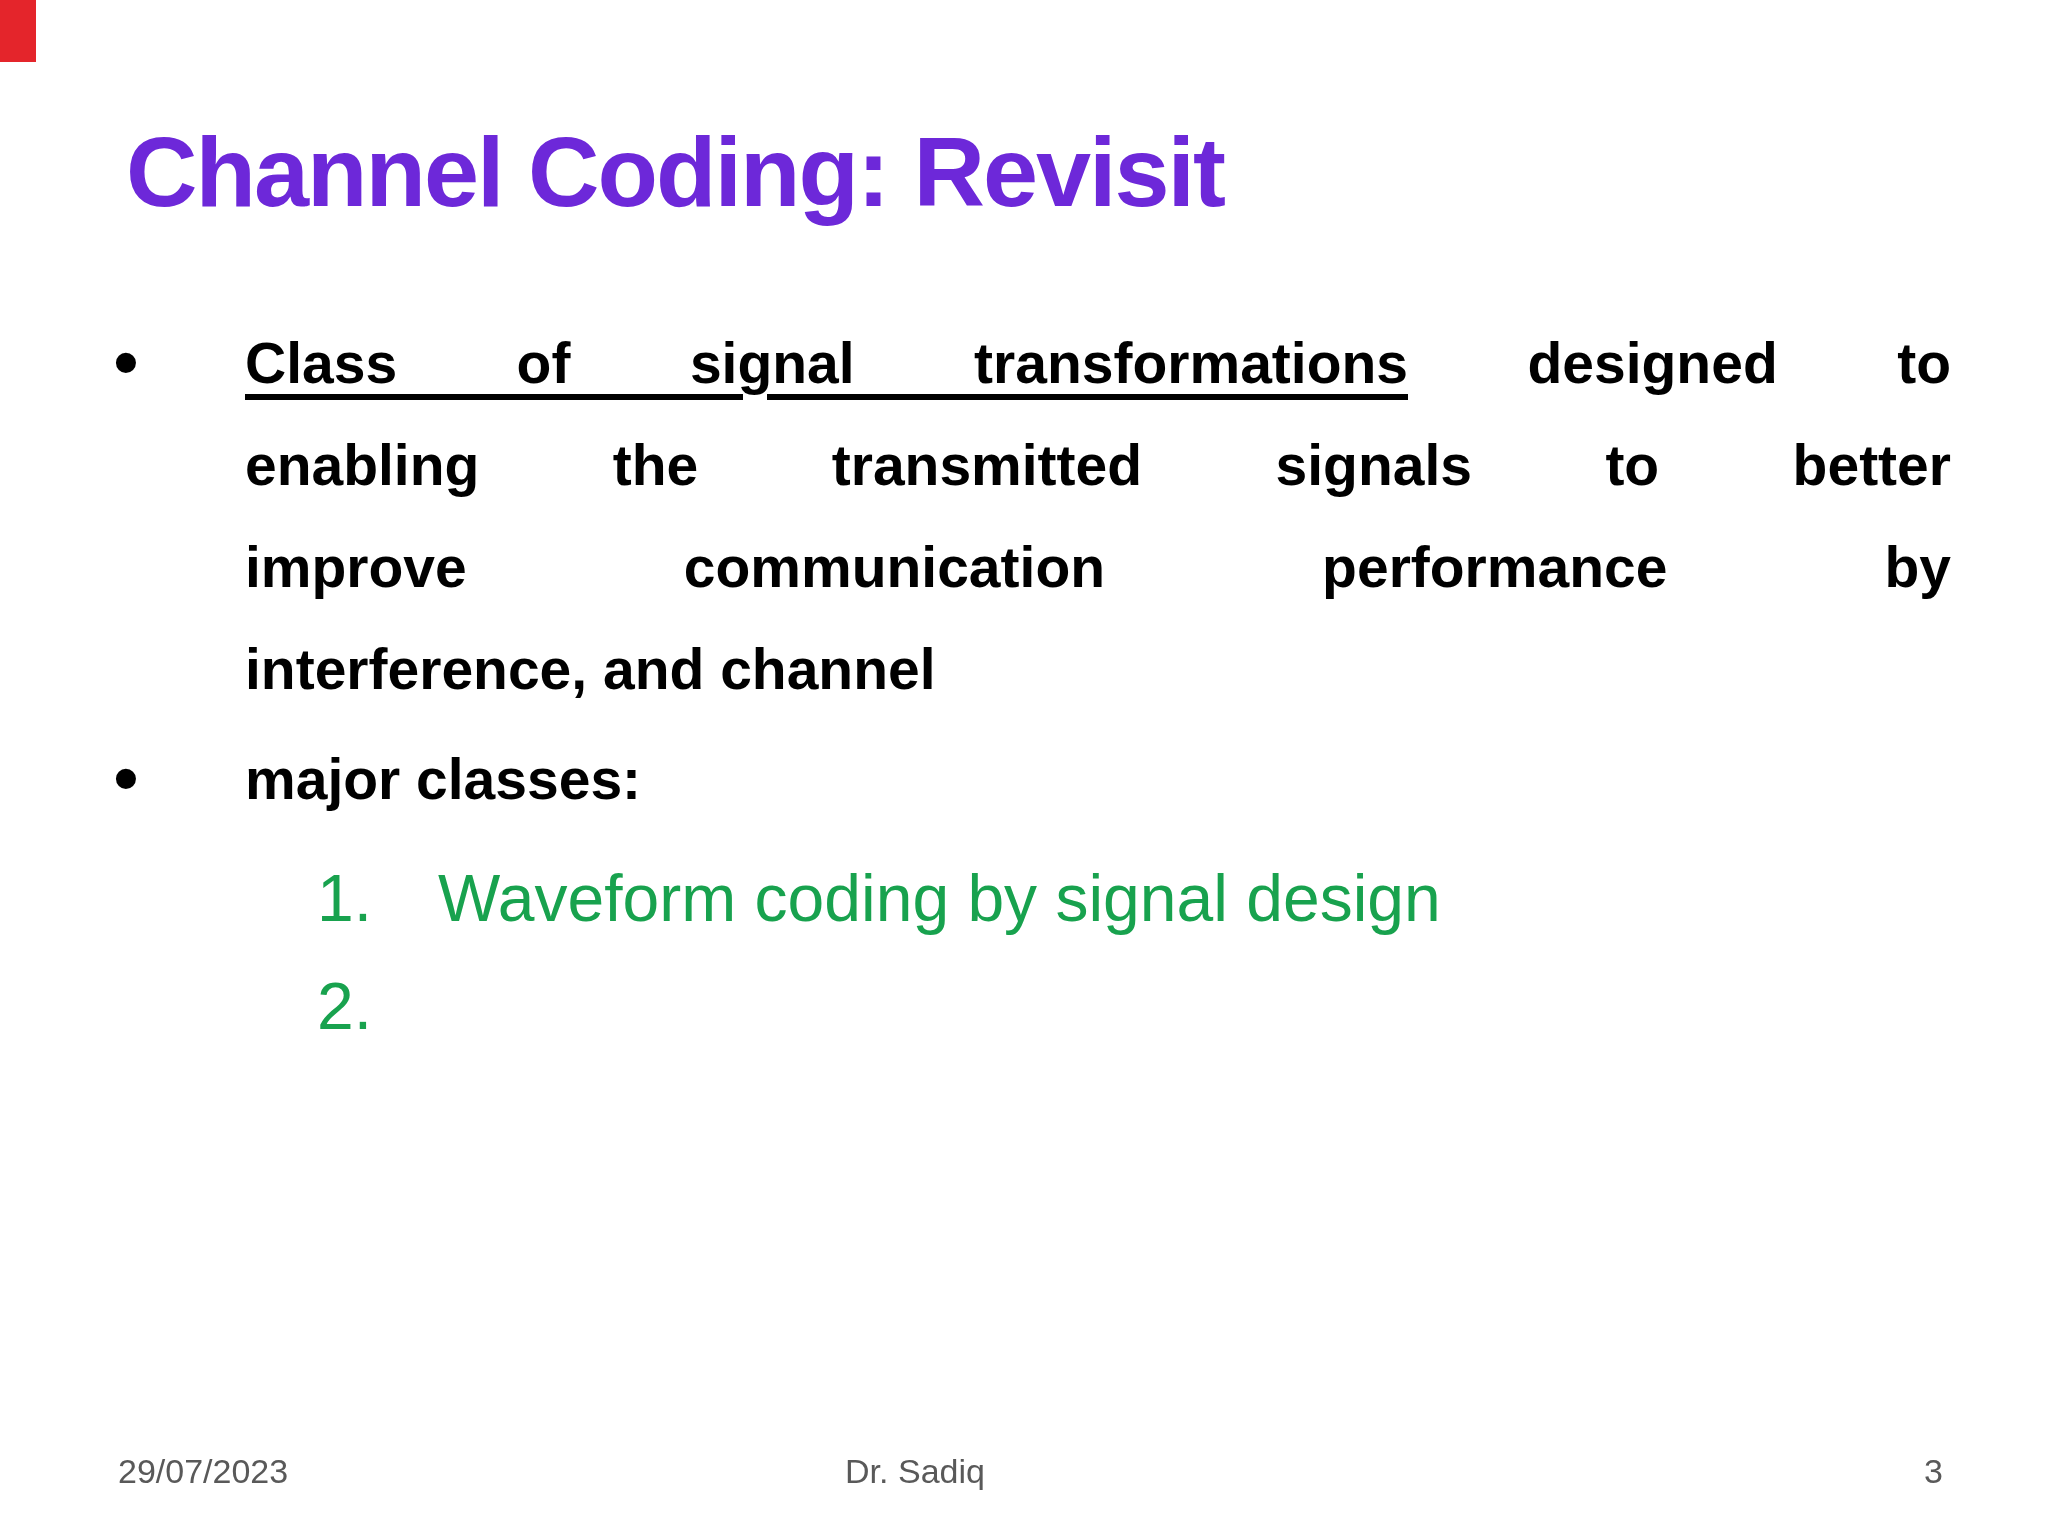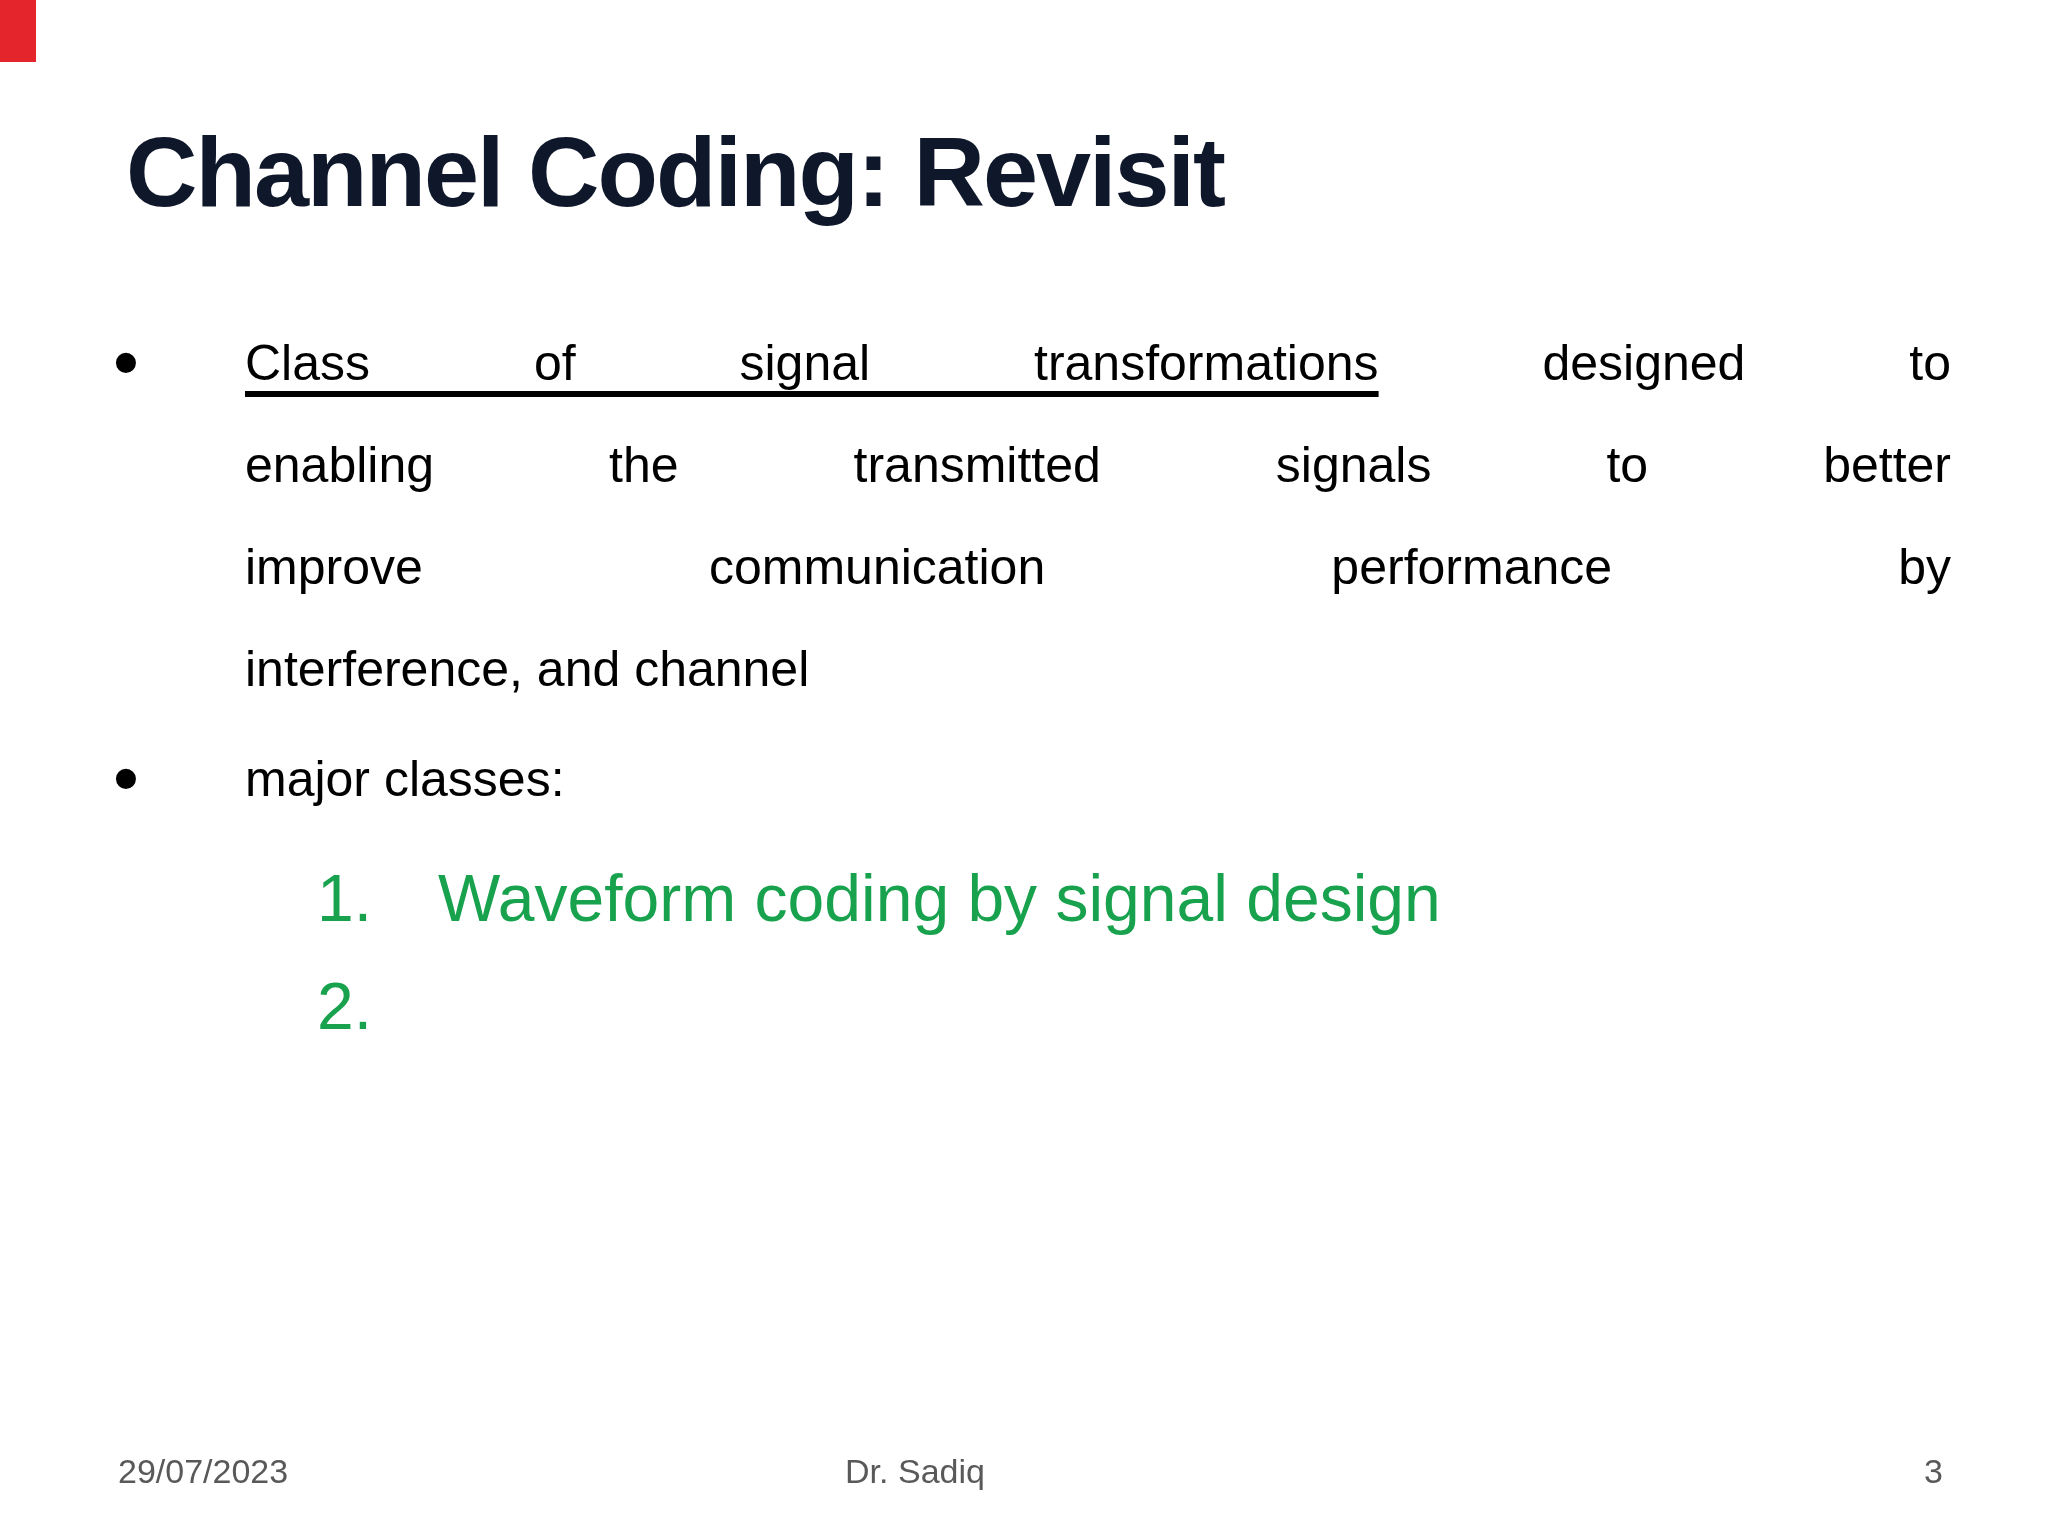--- a/index.html
+++ b/index.html
@@ -26,42 +26,43 @@
   }
   .title {
     position: absolute;
     left: 126px;
     top: 118px;
     font-size: 99px;
     font-weight: bold;
     letter-spacing: -2px;
     line-height: 1.1;
     white-space: nowrap;
-    color: #0f172a;
+    color: #6d28d9;
   }
   .content {
     position: absolute;
     left: 245px;
     top: 312px;
     width: 1706px;
   }
   .bullet-item {
     position: relative;
   }
   .bullet-dot {
     position: absolute;
     left: -132px;
     top: 0;
     font-size: 74px;
     line-height: 102px;
   }
   .bline {
-    font-size: 50px;
+    font-size: 57px;
     line-height: 102px;
     white-space: nowrap;
+    font-weight: bold;
   }
   .jline {
     white-space: normal;
     text-align: justify;
     text-align-last: justify;
   }
   .uphrase {
     text-decoration: underline;
     text-decoration-thickness: 6px;
     text-underline-offset: 11px;

